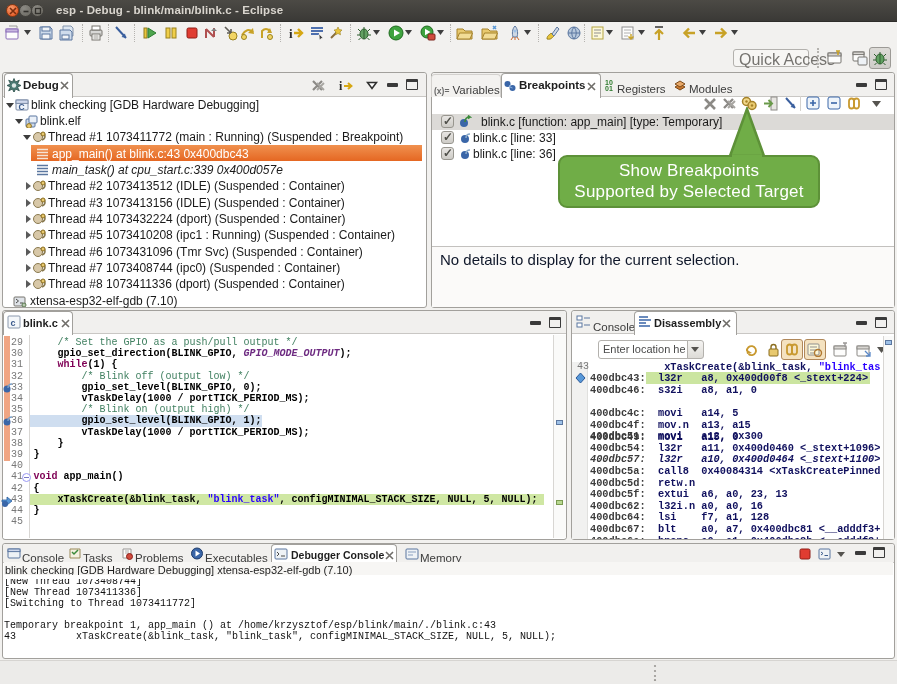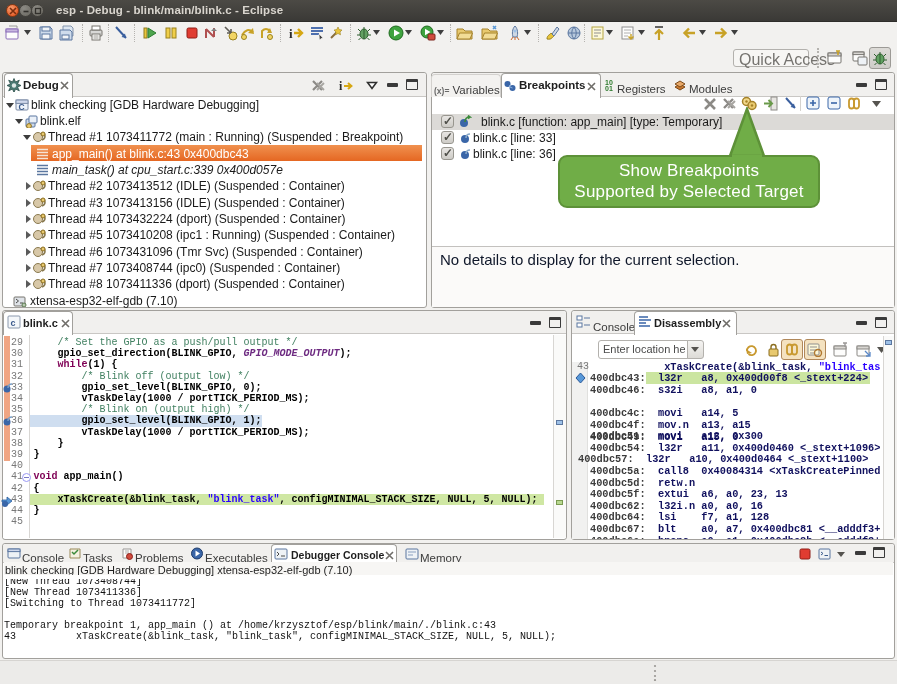--- a/index.html
+++ b/index.html
@@ -540,21 +540,21 @@
     <div class="abs" style="left:645.8px;top:372.2px;width:224.4px;height:11.6px;background:#cbe5a0;"></div>
     <div class="abs" style="left:572px;top:358px;width:311px;height:181px;overflow:hidden;">
       <div class="dline" style="left:18px;top:2.6px;">&nbsp;&nbsp;&nbsp;&nbsp;&nbsp;&nbsp;&nbsp;&nbsp;&nbsp;&nbsp;&nbsp;&nbsp;xTaskCreate(&amp;blink_task, <span class="s">"blink_tas</span></div>
       <div class="dline" style="left:18px;top:14.2px;"><span class="addr">400dbc43:</span>&nbsp;&nbsp;l32r&nbsp;&nbsp;&nbsp;a8, 0x400d00f8 &lt;_stext+224&gt;</div>
       <div class="dline" style="left:18px;top:25.8px;"><span class="addr">400dbc46:</span>&nbsp;&nbsp;s32i&nbsp;&nbsp;&nbsp;a8, a1, 0</div>
       <div class="dline" style="left:18px;top:37.4px;margin-top:36px;"><span class="addr">400dbc49:</span>&nbsp;&nbsp;movi&nbsp;&nbsp;&nbsp;a15, 0</div>
       <div class="dline" style="left:18px;top:49.0px;"><span class="addr">400dbc4c:</span>&nbsp;&nbsp;movi&nbsp;&nbsp;&nbsp;a14, 5</div>
       <div class="dline" style="left:18px;top:60.6px;"><span class="addr">400dbc4f:</span>&nbsp;&nbsp;mov.n&nbsp;&nbsp;a13, a15</div>
       <div class="dline" style="left:18px;top:72.2px;"><span class="addr">400dbc51:</span>&nbsp;&nbsp;movi&nbsp;&nbsp;&nbsp;a12, 0x300</div>
       <div class="dline" style="left:18px;top:83.8px;"><span class="addr">400dbc54:</span>&nbsp;&nbsp;l32r&nbsp;&nbsp;&nbsp;a11, 0x400d0460 &lt;_stext+1096&gt;</div>
-      <div class="dline" style="left:6px;top:95.4px;"><span class="addr">400dbc57:</span>&nbsp;&nbsp;l32r&nbsp;&nbsp;&nbsp;a10, 0x400d0464 &lt;_stext+1100&gt;</div>
+      <div class="dline" style="left:18px;top:95.4px;font-style:italic;"><span class="addr">400dbc57:</span>&nbsp;&nbsp;l32r&nbsp;&nbsp;&nbsp;a10, 0x400d0464 &lt;_stext+1100&gt;</div>
       <div class="dline" style="left:18px;top:107.0px;"><span class="addr">400dbc5a:</span>&nbsp;&nbsp;call8&nbsp;&nbsp;0x40084314 &lt;xTaskCreatePinned</div>
       <div class="dline" style="left:18px;top:118.6px;"><span class="addr">400dbc5d:</span>&nbsp;&nbsp;retw.n&nbsp;</div>
       <div class="dline" style="left:18px;top:130.2px;"><span class="addr">400dbc5f:</span>&nbsp;&nbsp;extui&nbsp;&nbsp;a6, a0, 23, 13</div>
       <div class="dline" style="left:18px;top:141.8px;"><span class="addr">400dbc62:</span>&nbsp;&nbsp;l32i.n&nbsp;a0, a0, 16</div>
       <div class="dline" style="left:18px;top:153.4px;"><span class="addr">400dbc64:</span>&nbsp;&nbsp;lsi&nbsp;&nbsp;&nbsp;&nbsp;f7, a1, 128</div>
       <div class="dline" style="left:18px;top:165.0px;"><span class="addr">400dbc67:</span>&nbsp;&nbsp;blt&nbsp;&nbsp;&nbsp;&nbsp;a0, a7, 0x400dbc81 &lt;__adddf3+</div>
       <div class="dline" style="left:18px;top:176.6px;"><span class="addr">400dbc6a:</span>&nbsp;&nbsp;bnone&nbsp;&nbsp;a0, a1, 0x400dbc8b &lt;__adddf3+</div>
     </div>
     <div class="num" style="left:577px;top:360.6px;">43</div>
     <svg class="abs" style="left:575px;top:373.2px" width="11" height="10" viewBox="0 0 11 10">

